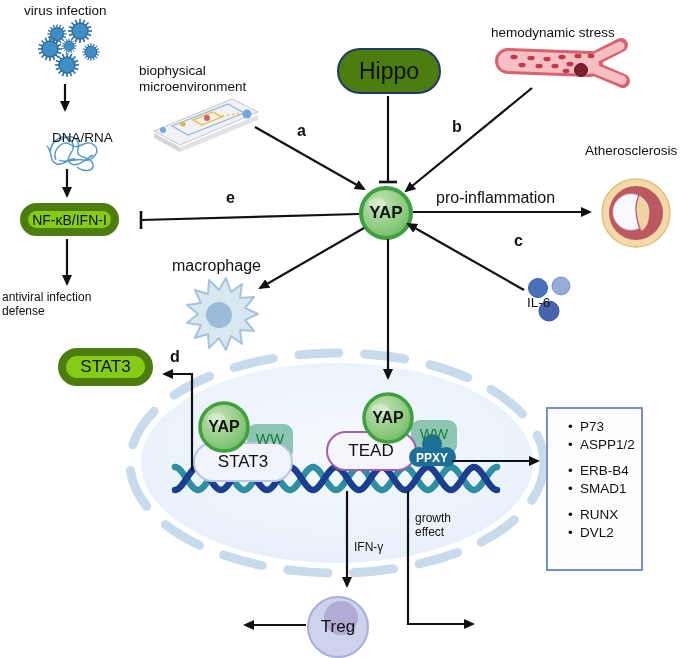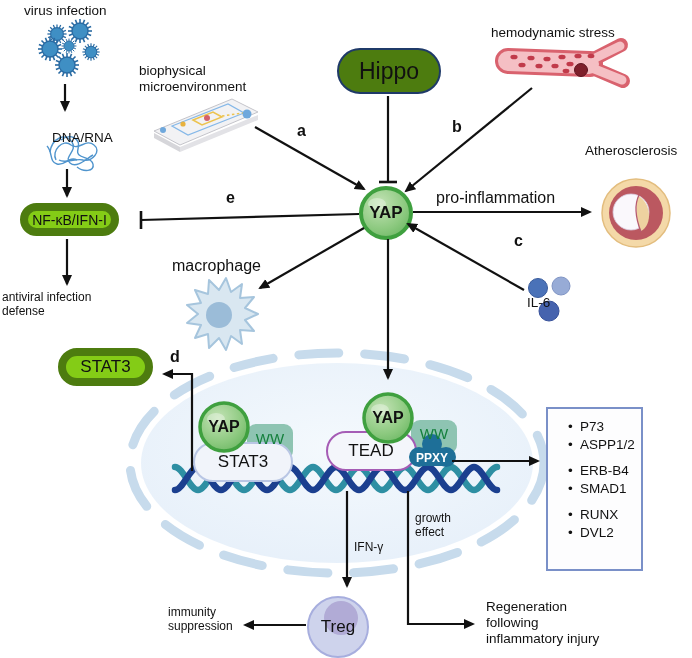--- a/index.html
+++ b/index.html
@@ -259,18 +259,13 @@
       <li>SMAD1</li>
       <li>RUNX</li>
       <li>DVL2</li>
     </ul>
   </div>
 
   <div class="lbl f145" style="left:354px;top:540px;">IFN-γ</div>
   <div class="lbl pre f145" style="left:415px;top:511px;">growth
 effect</div>
   <div class="lbl ctr f17" style="left:338px;top:627px;">Treg</div>
-  <div class="lbl pre f145" style="left:168px;top:605px;">immunity
-suppression</div>
-  <div class="lbl pre f13" style="left:486px;top:599px;">Regeneration
-following
-inflammatory injury</div>
 </div>
 
 </body></html>

